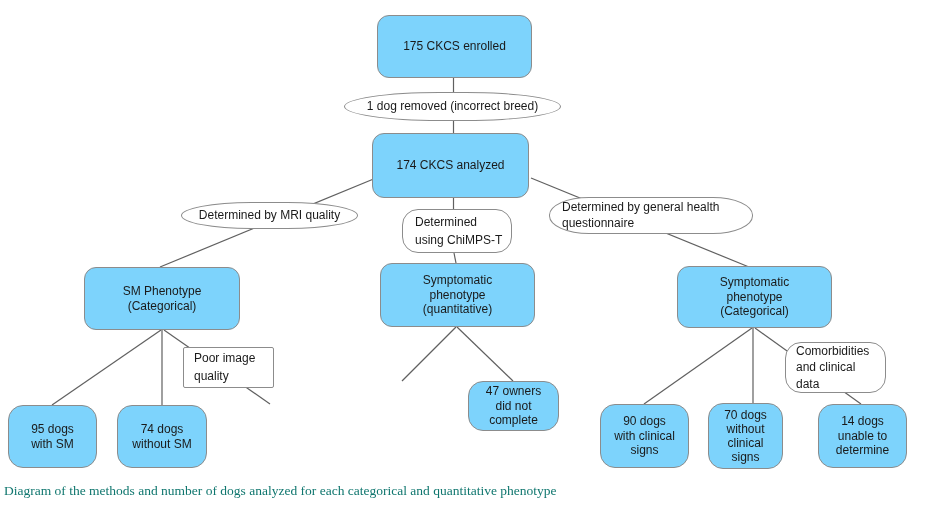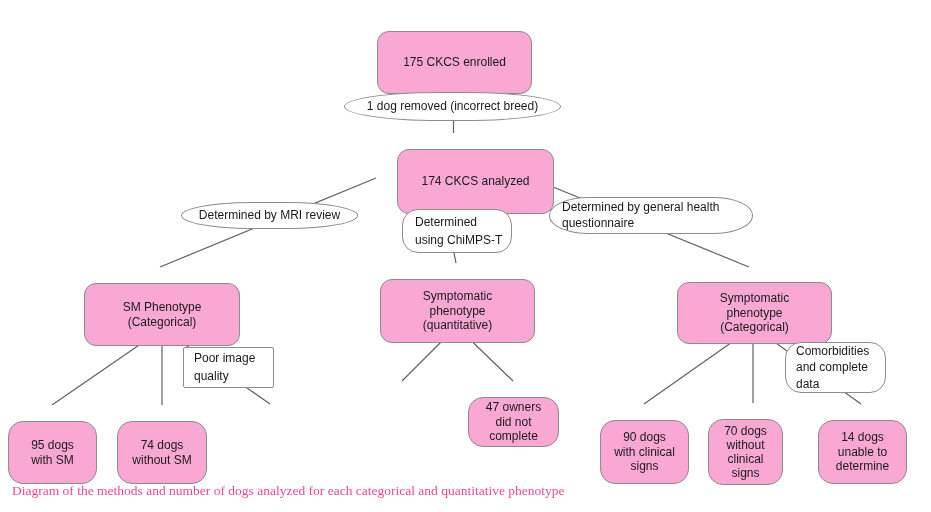--- a/index.html
+++ b/index.html
@@ -8,30 +8,30 @@
     font-family:"Liberation Sans",sans-serif;overflow:hidden;
   }
   .connectors{position:absolute;left:0;top:0;width:931px;height:512px;z-index:1;}
   .connectors line{stroke:#606060;stroke-width:1.2;}
   .node{
     position:absolute;z-index:2;box-sizing:border-box;
     display:flex;align-items:center;justify-content:center;
     text-align:center;font-size:12px;line-height:1.22;color:#1a1a1a;
     border:1.2px solid #8c8c8c;
   }
-  .gray{background:#f9a8d4;border-radius:12px;margin-top:16px;}
+  .gray{background:#7dd3fc;border-radius:12px;}
   .big-radius{border-radius:15px;}
   .white{background:#ffffff;}
   .leftalign{justify-content:flex-start;text-align:left;}
   .lbl{white-space:pre-line;display:block;width:100%;}
   .leftalign .lbl{width:auto;}
   .callout{line-height:1.42;}
   .caption{
     position:absolute;z-index:2;left:4px;top:483px;
-    font-family:"Liberation Serif",serif;font-size:13.5px;color:#ec4899;margin-left:8px;
+    font-family:"Liberation Serif",serif;font-size:13.5px;color:#0f766e;
   }
 </style>
 </head>
 <body>
 
 <div class="canvas">
 
   <svg class="connectors" viewBox="0 0 931 512">
     <line x1="453.5" y1="78" x2="453.5" y2="92"></line>
     <line x1="453.5" y1="121" x2="453.5" y2="133"></line>
@@ -50,26 +50,26 @@
   </svg>
 
   <div class="node gray" style="left:377px;top:15px;width:155px;height:63px">
     <span class="lbl">175 CKCS enrolled</span>
   </div>
 
   <div class="node white" style="left:344px;top:92px;width:217px;height:29px;border-radius:95px/14.5px">
     <span class="lbl">1 dog removed (incorrect breed)</span>
   </div>
 
-  <div class="node gray" style="left:397px;top:133px;width:157px;height:65px">
+  <div class="node gray" style="left:372px;top:133px;width:157px;height:65px">
     <span class="lbl">174 CKCS analyzed</span>
   </div>
 
   <div class="node white" style="left:181px;top:202px;width:177px;height:27px;border-radius:70px/13.5px">
-    <span class="lbl">Determined by MRI review</span>
+    <span class="lbl">Determined by MRI quality</span>
   </div>
 
   <div class="node white leftalign callout" style="left:402px;top:209px;width:110px;height:44px;border-radius:16px;padding-left:12px;line-height:1.5">
     <span class="lbl">Determined
 using ChiMPS-T</span>
   </div>
 
   <div class="node white leftalign" style="left:549px;top:197px;width:204px;height:37px;border-radius:40px/18px;padding-left:12px;line-height:1.3">
     <span class="lbl">Determined by general health
 questionnaire</span>
@@ -92,21 +92,21 @@
 (Categorical)</span>
   </div>
 
   <div class="node white leftalign callout" style="left:183px;top:347px;width:91px;height:41px;border-radius:2px;padding-left:10px">
     <span class="lbl">Poor image
 quality</span>
   </div>
 
   <div class="node white leftalign" style="left:785px;top:342px;width:101px;height:51px;border-radius:16px;padding-left:10px;line-height:1.34">
     <span class="lbl">Comorbidities
-and complete
+and clinical
 data</span>
   </div>
 
   <div class="node gray big-radius" style="left:8px;top:405px;width:89px;height:63px">
     <span class="lbl">95 dogs
 with SM</span>
   </div>
 
   <div class="node gray big-radius" style="left:117px;top:405px;width:90px;height:63px">
     <span class="lbl">74 dogs

